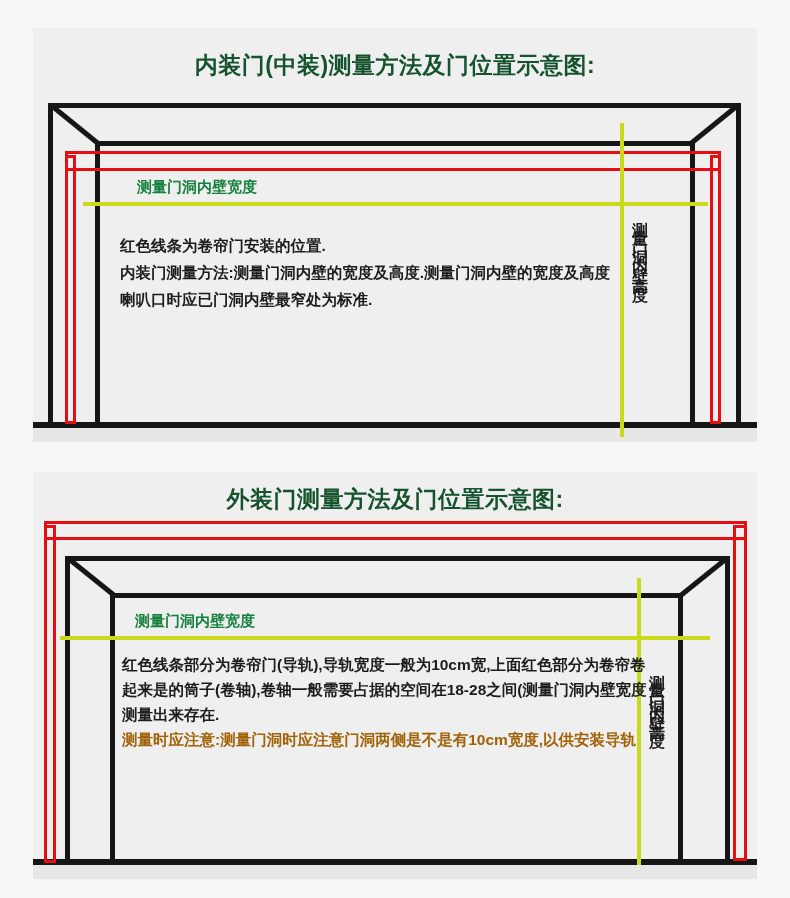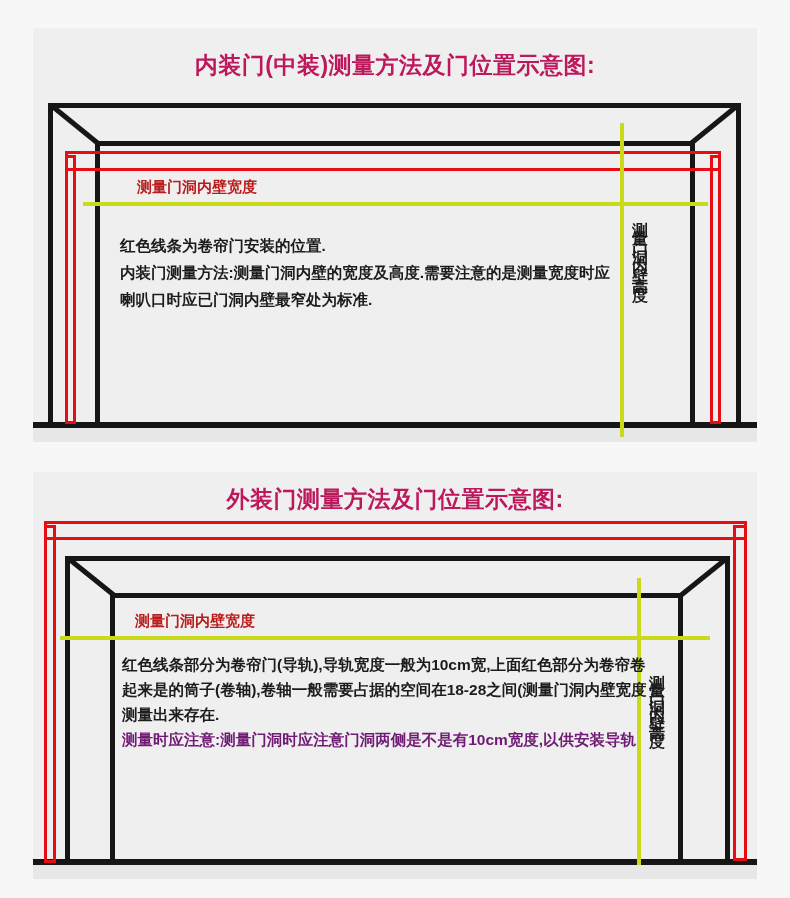--- a/index.html
+++ b/index.html
@@ -13,51 +13,51 @@
   #page{position:absolute;left:0;top:0;width:790px;height:898px;overflow:hidden;}
   .panel{
     position:absolute;left:33px;width:724px;
     background:#efefef;
   }
   #top-panel{top:28px;height:414px;}
   #bottom-panel{top:472px;height:407px;}
   .panel-title{
     position:absolute;left:0;width:100%;
     text-align:center;
-    font-size:23px;font-weight:bold;color:#be185d;
+    font-size:23px;font-weight:bold;color:#14532d;
     letter-spacing:0.5px;
     white-space:nowrap;
   }
   .frame{position:absolute;border:5px solid #161616;box-sizing:border-box;background:transparent;}
   .floor{position:absolute;background:#161616;}
   .floor-shadow{position:absolute;background:#e7e7e7;}
   .redbox{position:absolute;border:3px solid #e60d13;box-sizing:border-box;}
   .yline{position:absolute;background:#c9da1a;}
   .diag{position:absolute;left:0;top:0;pointer-events:none;}
   .w-label{
     position:absolute;
-    font-size:15px;font-weight:bold;color:#b91c1c;
+    font-size:15px;font-weight:bold;color:#15803d;
     white-space:nowrap;
   }
   .h-label{
     position:absolute;
     font-size:16px;font-weight:bold;color:#1c1c1c;
     writing-mode:vertical-lr;
     text-orientation:upright;
   }
   #top-panel .h-label{letter-spacing:9px;}
   #bottom-panel .h-label{letter-spacing:8px;}
   .text-block{position:absolute;}
   .text-line{
     font-size:15.5px;font-weight:bold;color:#1c1c1c;
     white-space:nowrap;
   }
   #top-panel .text-line{line-height:27px;height:27px;}
   #bottom-panel .text-line{line-height:25px;height:25px;}
-  .text-line.warning{color:#701a75;}
+  .text-line.warning{color:#a16207;}
 </style>
 </head>
 <body>
 
 <div id="page">
 
   <div class="panel" id="top-panel">
     <div class="panel-title" style="top:22px;">内装门(中装)测量方法及门位置示意图:</div>
 
     <div class="floor-shadow" style="left:0;top:400px;width:724px;height:14px;"></div>
@@ -76,21 +76,21 @@
     <div class="redbox" style="left:677px;top:127px;width:11px;height:269px;"></div>
 
     <div class="yline" style="left:50px;top:174px;width:625px;height:4px;"></div>
     <div class="yline" style="left:587px;top:95px;width:4px;height:314px;"></div>
 
     <div class="w-label" style="left:104px;top:150px;">测量门洞内壁宽度</div>
     <div class="h-label" style="left:596px;top:181px;">测量门洞内壁高度</div>
 
     <div class="text-block" style="left:87px;top:190px;margin-top:14px;">
       <div class="text-line">红色线条为卷帘门安装的位置.</div>
-      <div class="text-line">内装门测量方法:测量门洞内壁的宽度及高度.需要注意的是测量宽度时应</div>
+      <div class="text-line">内装门测量方法:测量门洞内壁的宽度及高度.测量门洞内壁的宽度及高度</div>
       <div class="text-line">喇叭口时应已门洞内壁最窄处为标准.</div>
     </div>
   </div>
 
   <div class="panel" id="bottom-panel">
     <div class="panel-title" style="top:12px;">外装门测量方法及门位置示意图:</div>
 
     <div class="floor-shadow" style="left:0;top:393px;width:724px;height:14px;"></div>
 
     <div class="frame" style="left:32px;top:84px;width:665px;height:309px;"></div>

